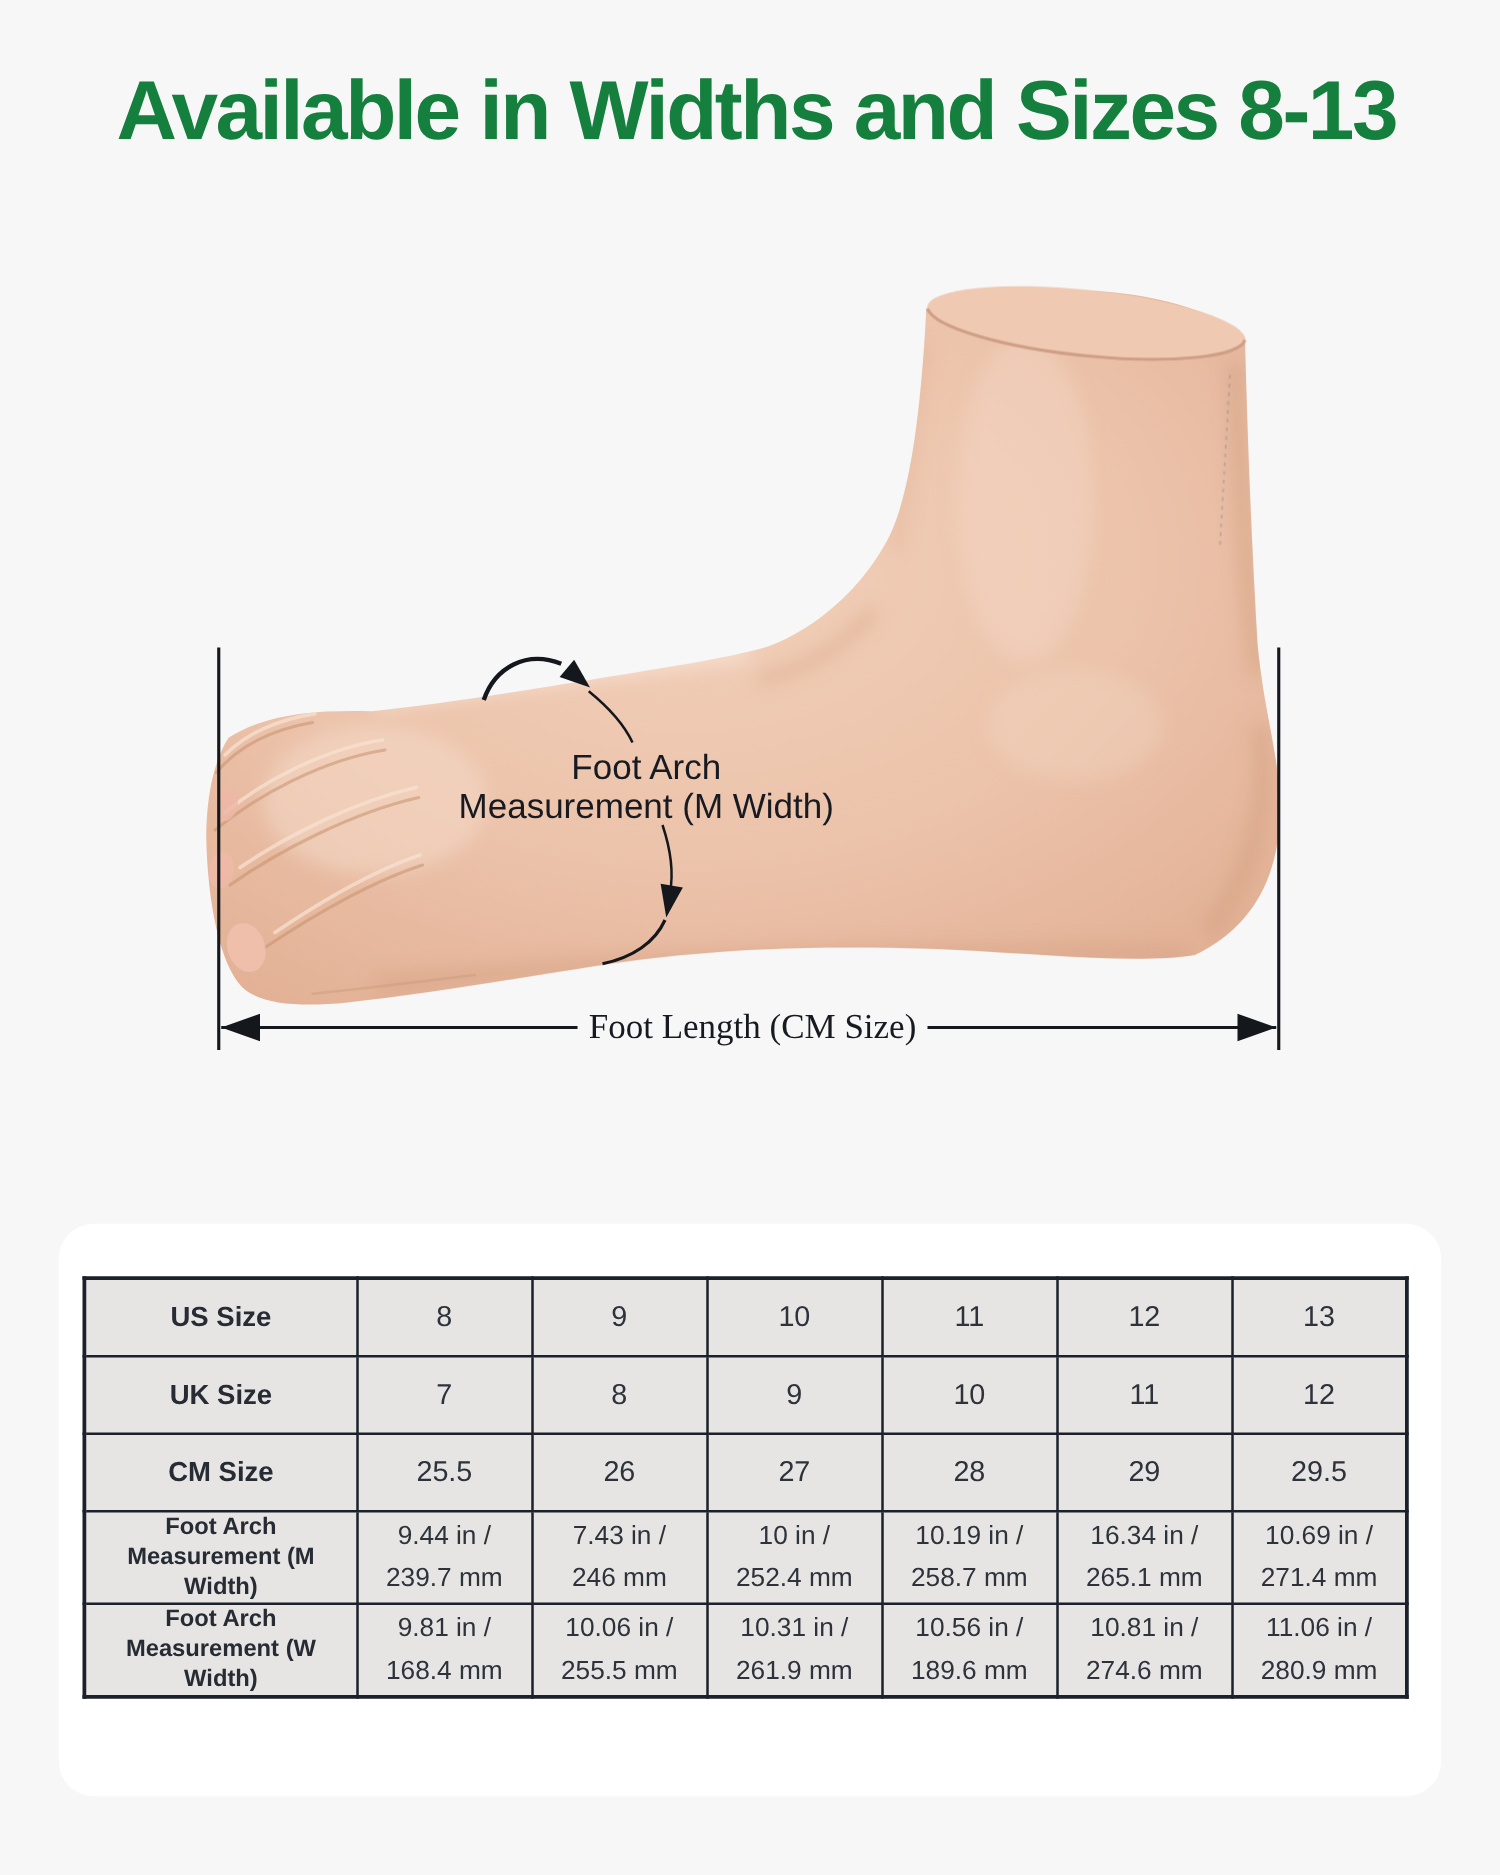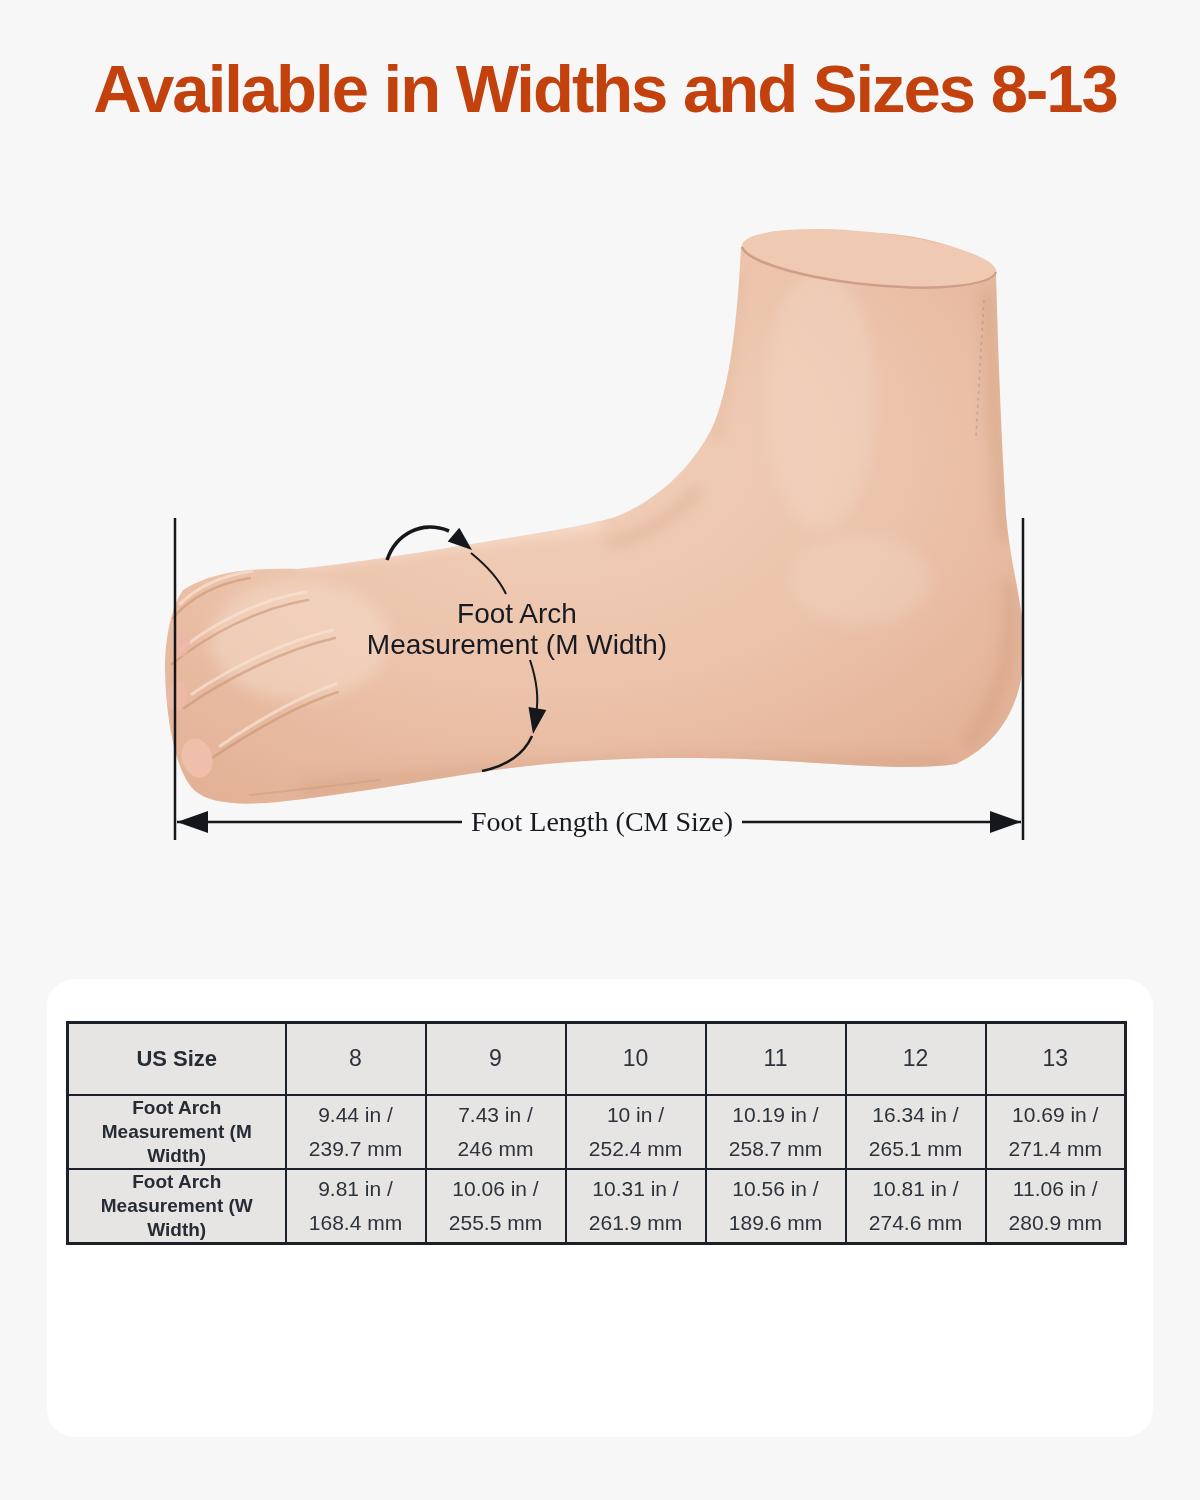--- a/index.html
+++ b/index.html
@@ -4,21 +4,21 @@
 <style>
   html,body{margin:0;padding:0;}
   body{font-family:"Liberation Sans",sans-serif;}
   .page{position:relative;width:1200px;height:1500px;background:#f7f7f8;overflow:hidden;}
 
   
   .title{
     position:absolute;left:0;right:0;top:54px;
     text-align:center;
     font-size:67px;font-weight:700;letter-spacing:-2px;
-    color:#c2410c;line-height:1.05;padding-left:10px;
+    color:#15803d;line-height:1.05;padding-left:10px;
   }
 
   
   .figure-svg{position:absolute;left:0;top:0;}
   .fig-label{
     position:absolute;text-align:center;color:#171b21;
     font-size:28px;line-height:31px;white-space:pre-line;
   }
   .arch-label{left:357px;top:598px;width:320px;}
   .length-label{left:452px;top:806px;width:300px;font-family:Liberation Serif, serif;}
@@ -33,21 +33,21 @@
     border-collapse:collapse;table-layout:fixed;width:1058px;
     border:3px solid #1b202b;
   }
   .size-table th,.size-table td{
     border:2px solid #1b202b;background:#e6e5e3;
     text-align:center;vertical-align:middle;
     padding:0 4px;color:#2d323b;
   }
   .size-table th{font-weight:700;font-size:22px;color:#262b34;}
   .size-table td{font-size:23px;}
-  tr.size-row{height:72px;}
+  tr.size-row{height:62px;}
   tr.arch-row{height:62px;}
   tr.arch-row th{font-size:19px;line-height:24px;white-space:pre-line;}
   tr.arch-row td{font-size:21px;line-height:34px;white-space:pre-line;}
 </style>
 </head>
 <body>
 
 <div class="page">
 
   <div class="title">Available in Widths and Sizes 8-13</div>
@@ -162,20 +162,38 @@
       <tbody>
         <tr class="size-row">
           <th>US Size</th>
           <td>8</td>
           <td>9</td>
           <td>10</td>
           <td>11</td>
           <td>12</td>
           <td>13</td>
         </tr>
+        <tr class="size-row">
+          <th>UK Size</th>
+          <td>7</td>
+          <td>8</td>
+          <td>9</td>
+          <td>10</td>
+          <td>11</td>
+          <td>12</td>
+        </tr>
+        <tr class="size-row">
+          <th>CM Size</th>
+          <td>25.5</td>
+          <td>26</td>
+          <td>27</td>
+          <td>28</td>
+          <td>29</td>
+          <td>29.5</td>
+        </tr>
         <tr class="arch-row">
           <th>Foot Arch
 Measurement (M Width)</th>
           <td>9.44 in /
 239.7 mm</td>
           <td>7.43 in /
 246 mm</td>
           <td>10 in /
 252.4 mm</td>
           <td>10.19 in /

